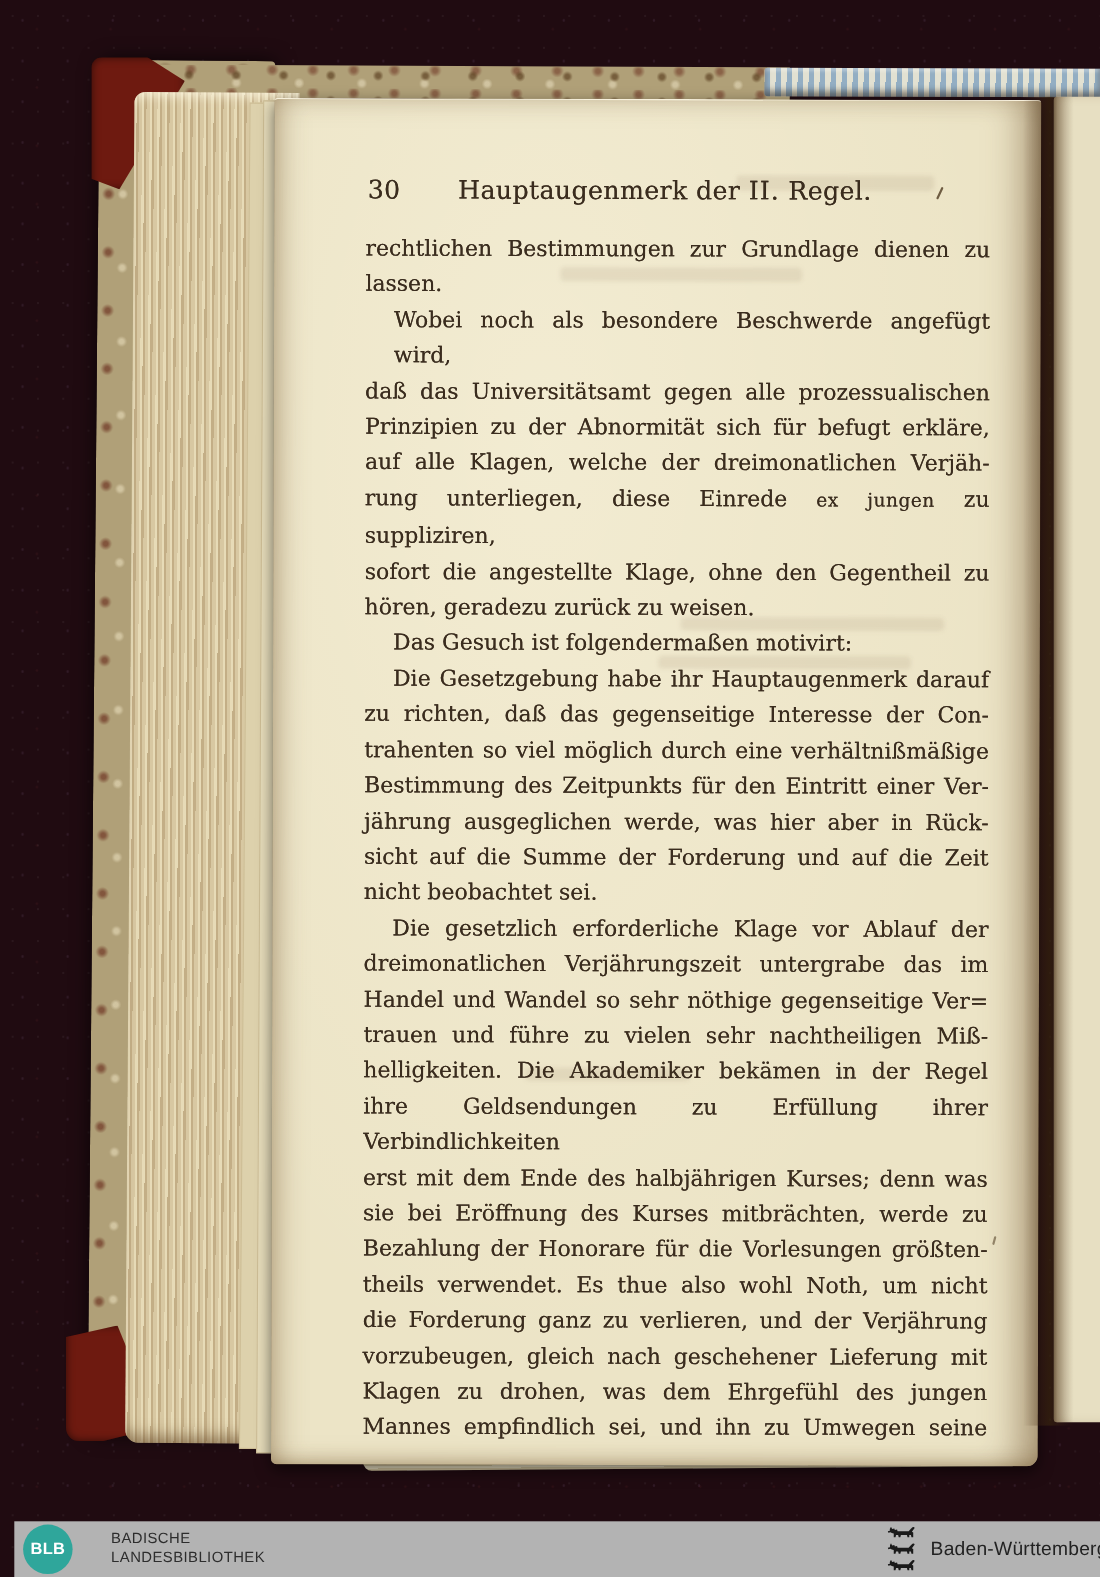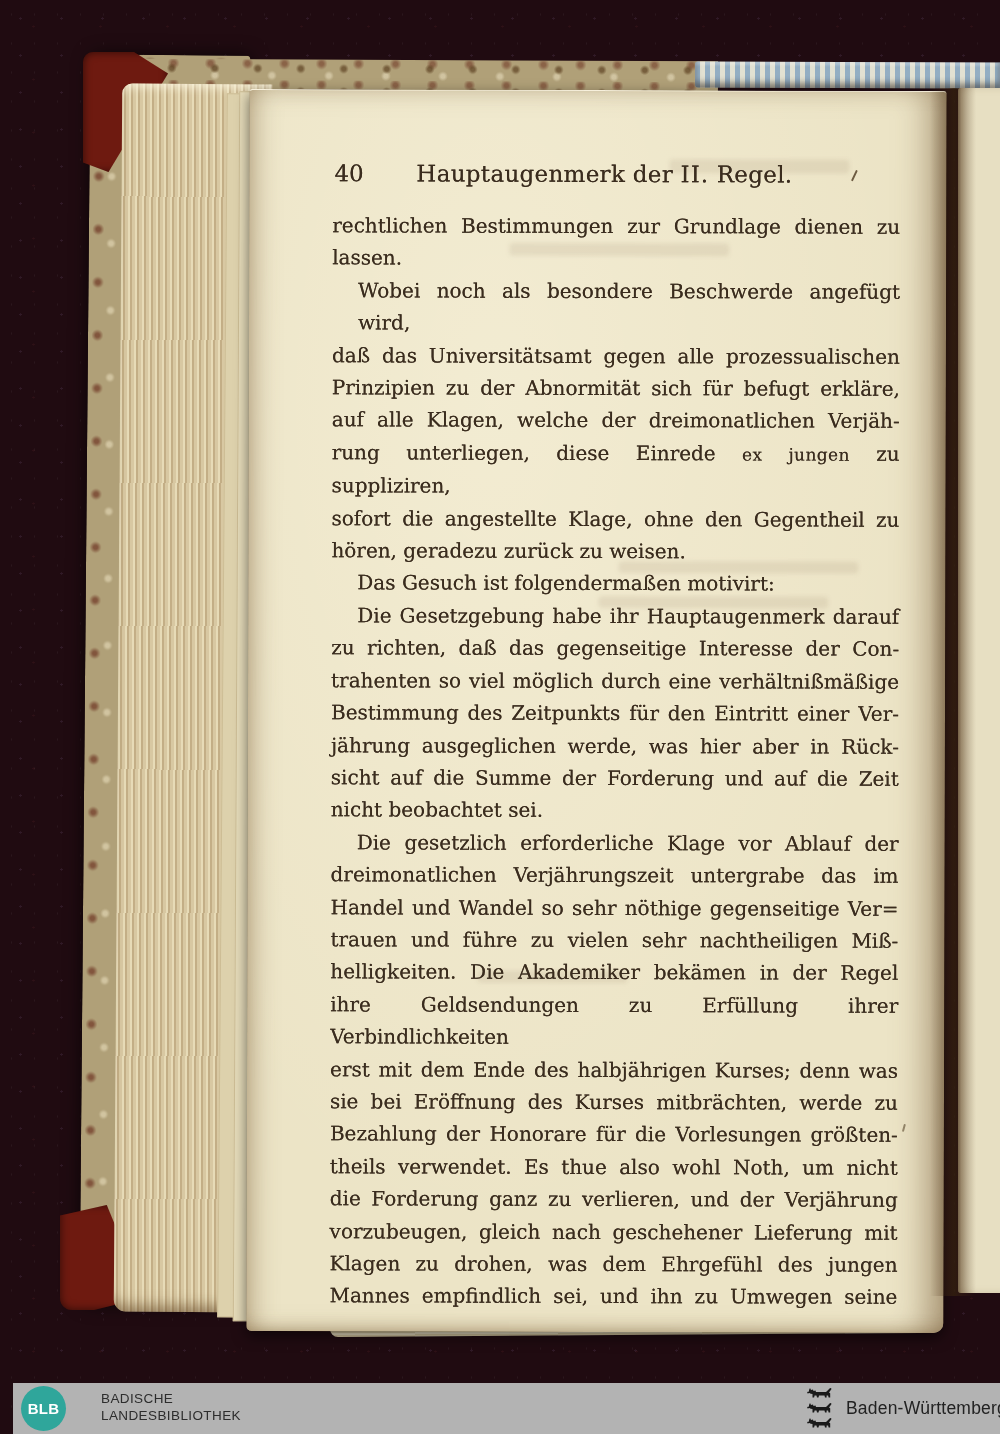--- a/index.html
+++ b/index.html
@@ -148,21 +148,21 @@
 
   <div class="bleed" style="left:420px;top:68px;width:180px;height:14px;"></div>
   <div class="bleed" style="left:260px;top:152px;width:220px;height:13px;"></div>
   <div class="bleed" style="left:370px;top:470px;width:240px;height:12px;"></div>
   <div class="bleed" style="left:350px;top:505px;width:230px;height:12px;"></div>
   <div class="bleed" style="left:230px;top:880px;width:150px;height:12px;"></div>
   <div class="ink-mark" style="left:604px;top:78px;width:2px;height:12px;transform:rotate(25deg);"></div>
   <div class="ink-mark" style="left:656px;top:1032px;width:2px;height:8px;transform:rotate(15deg);opacity:.7;"></div>
 
   <div class="page-header">
-    <span class="page-number">40</span>
+    <span class="page-number">30</span>
     <span class="header-title"><span>Hauptaugenmerk der </span><span class="roman">II.</span><span> Regel.</span></span>
   </div>
 
   <div class="body-lines">
       <div class="line just">rechtlichen Bestimmungen zur Grundlage dienen zu</div>
       <div class="line">lassen.</div>
       <div class="line indent just">Wobei noch als besondere Beschwerde angefügt wird,</div>
       <div class="line just">daß das Universitätsamt gegen alle prozessualischen</div>
       <div class="line just">Prinzipien zu der Abnormität sich für befugt erkläre,</div>
       <div class="line just">auf alle Klagen, welche der dreimonatlichen Verjäh-</div>

